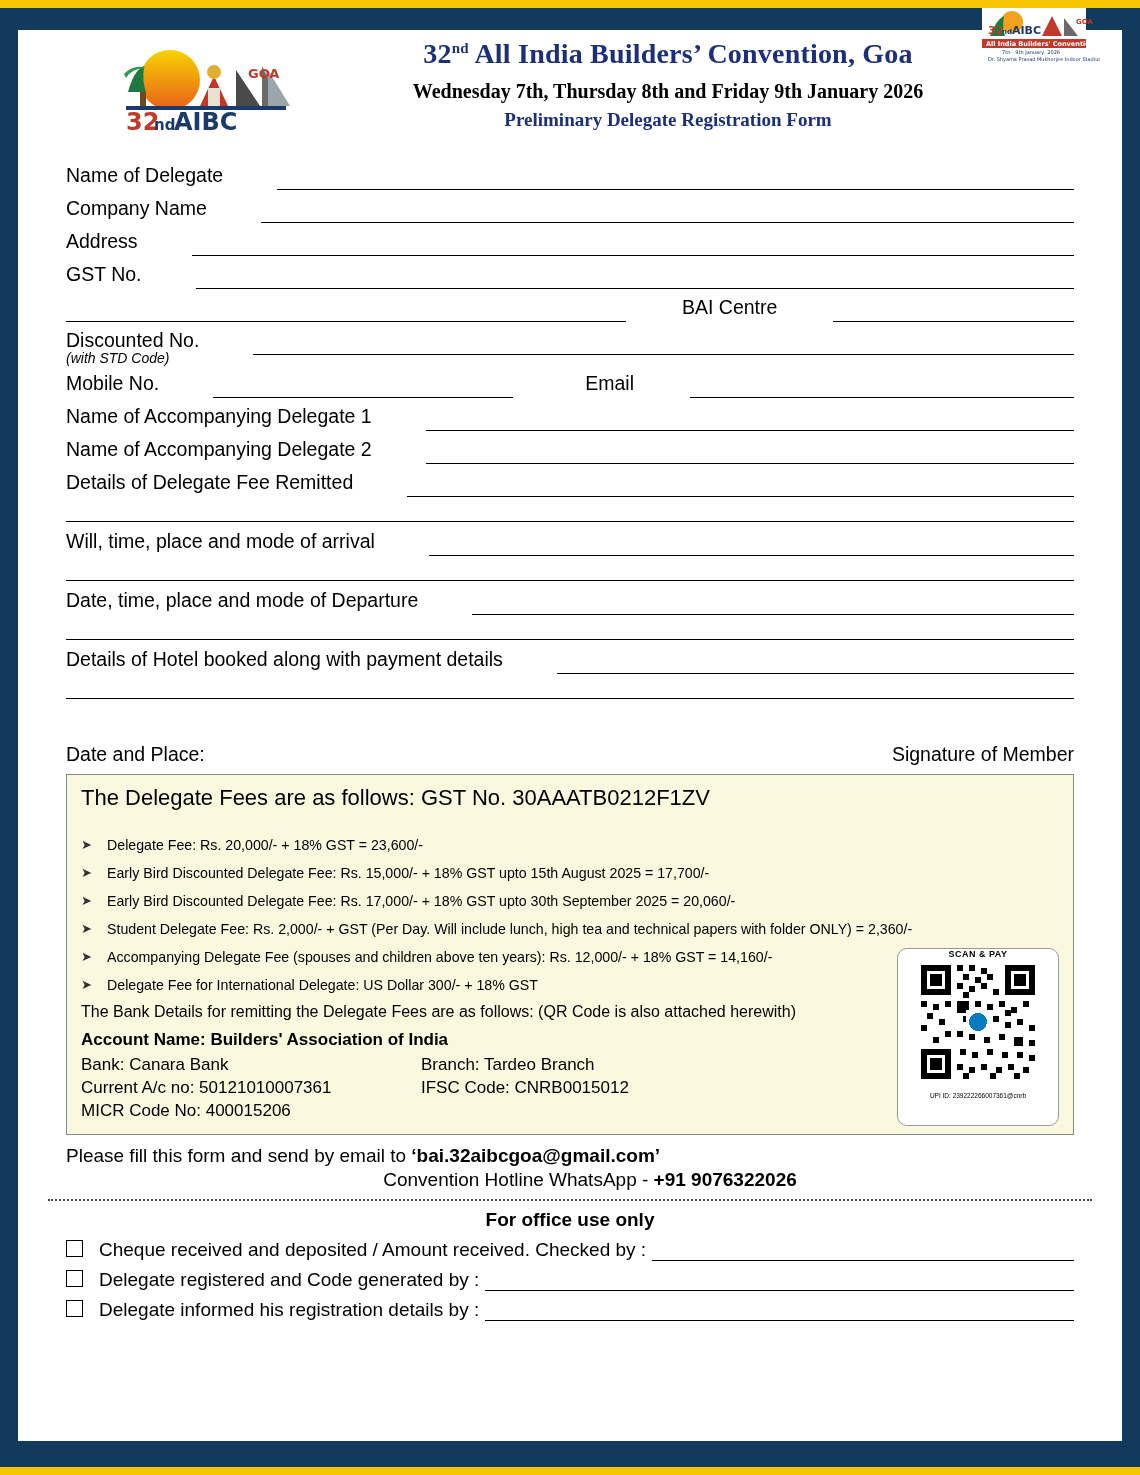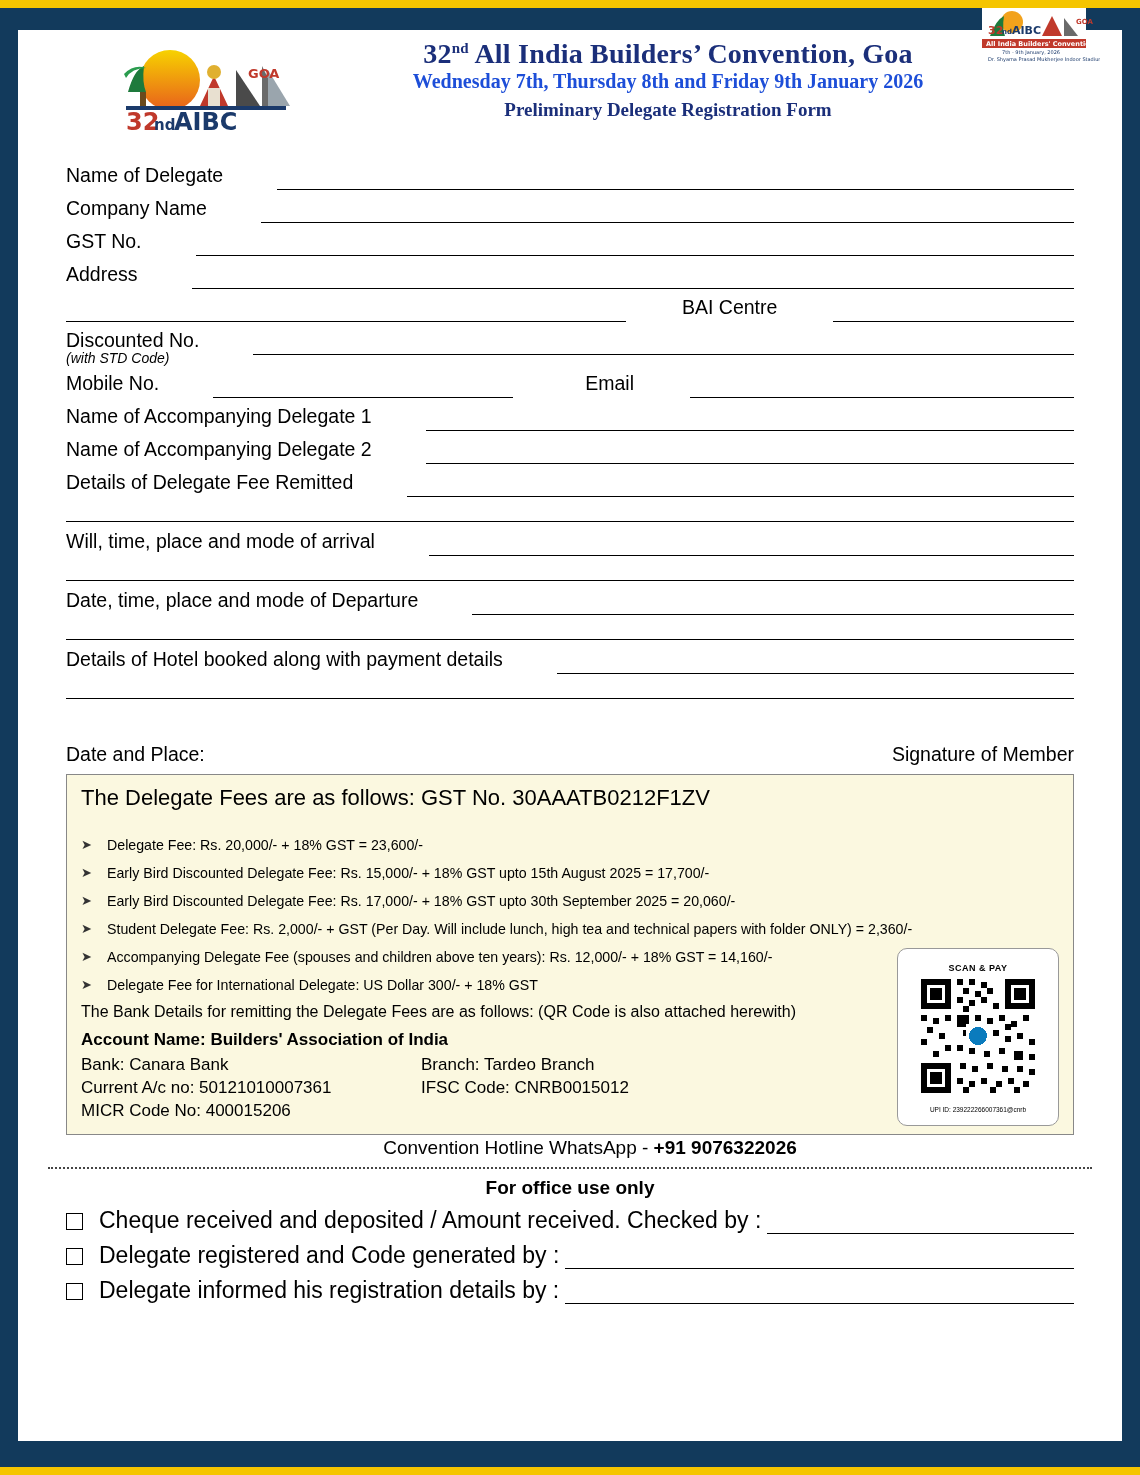--- a/index.html
+++ b/index.html
@@ -34,21 +34,21 @@
     border-radius:6px;
     overflow:hidden;
   }
   .logo-stamp {
     position:absolute; right:22px; top:-24px; width:132px; height:72px;
     overflow:hidden;
   }
   .titles { position:absolute; left:300px; top:8px; width:700px; text-align:center; }
   .t1 { font-family:"Liberation Serif", serif; font-weight:bold; font-size:28px; color:#1b2f7a; letter-spacing:.2px; }
   .t1 sup { font-size:15px; }
-  .t2 { font-family:"Liberation Serif", serif; font-weight:bold; font-size:20px; color:#1d4ed8; margin-top:0; }
+  .t2 { font-family:"Liberation Serif", serif; font-weight:bold; font-size:20px; color:#000000; margin-top:10px; }
   .t3 { font-family:"Liberation Serif", serif; font-weight:bold; font-size:19px; color:#1b2f7a; margin-top:6px; }
 
   
   .form { position:relative; margin:10px 48px 0 48px; }
   .frow { display:flex; align-items:flex-end; font-size:19.5px; line-height:30px; margin-bottom:3px;gap:48px; }
   .lbl { white-space:nowrap; padding-right:6px; }
   .fill { flex:1 1 auto; border-bottom:1.6px solid #000; height:22px; }
   .sub { font-size:14px; font-style:italic; margin-top:-8px; margin-bottom:2px; }
   .fullline { border-bottom:1.6px solid #000; height:22px; margin-bottom:4px; }
 
@@ -63,32 +63,32 @@
   .fee-li { display:flex; font-size:14.2px; line-height:20px; margin-bottom:8px; }
   .arrow { width:26px; flex:0 0 26px; color:#333; font-size:13px; }
   .fee-note { font-size:16px; margin:4px 0 9px 0; }
   .acct-name { font-weight:bold; font-size:17px; margin-bottom:3px; }
   .bank-grid { font-size:17px; line-height:23px; }
   .bank-grid .r { display:flex; }
   .bank-grid .c1 { width:340px; }
   .qr-card {
     position:absolute; right:14px; bottom:8px; width:162px; height:178px;
     background:#fff; border:1px solid #999; border-radius:10px;
-    display:flex; flex-direction:column; align-items:center; padding-top:14px;
+    display:flex; flex-direction:column; align-items:center; padding-top:0;
   }
   .qr-card .scan { font-size:9px; font-weight:bold; letter-spacing:.5px; }
   .qr-card .upi { font-size:6.5px; margin-top:3px; }
 
   .mailline { margin:10px 48px 0 48px; font-size:19px; }
   .mailline b { font-weight:bold; }
   .hotline { margin:2px 48px 0 48px; font-size:19px; text-align:center; padding-left:40px; }
   .dotted { margin:8px 30px 0 30px; border-top:2.5px dotted #444; }
 
   .office-title { text-align:center; font-weight:bold; font-size:19px; margin-top:8px; }
-  .office-row { display:flex; align-items:flex-end; font-size:23px; margin:8px 48px 0 48px; }
+  .office-row { display:flex; align-items:center; font-size:19px; margin:8px 48px 0 48px; }
   .cb { width:17px; height:17px; border:1.6px solid #000; margin-right:16px; margin-bottom:4px; flex:0 0 17px; }
   .office-row .fill { margin-left:6px; }
 </style>
 </head>
 <body>
 
 <div class="page">
   <div class="bar-top-yellow"></div>
   <div class="bar-top-navy"></div>
   <div class="bar-bot-navy"></div>
@@ -158,26 +158,26 @@
         <span class="lbl">Name of Delegate</span>
         <span class="fill"></span>
       </div>
 
       <div class="frow">
         <span class="lbl">Company  Name</span>
         <span class="fill"></span>
       </div>
 
       <div class="frow">
+        <span class="lbl">Address</span>
+        <span class="fill"></span>
+      </div>
+
+      <div class="frow">
         <span class="lbl">GST  No.</span>
-        <span class="fill"></span>
-      </div>
-
-      <div class="frow">
-        <span class="lbl">Address</span>
         <span class="fill"></span>
       </div>
 
       <div class="frow">
         <span class="fill" style="flex:0 0 560px"></span>
         <span class="lbl" style="padding:0 8px">BAI Centre</span>
         <span class="fill"></span>
       </div>
 
       <div class="frow">
@@ -348,20 +348,23 @@
                 <rect x="36" y="10" width="2" height="2"></rect>
             </g>
             <rect x="17" y="17" width="8" height="8" fill="#fff"></rect>
             <circle cx="21" cy="21" r="3" fill="#0a7bbd"></circle>
           </svg>
         </div>
         <div class="upi">UPI ID: 239222266007361@cnrb</div>
       </div>
     </div>
 
+    <div class="mailline">
+      <span>Please fill this form and send by email to </span><b>‘bai.32aibcgoa@gmail.com’</b>
+    </div>
     <div class="hotline">
       <span>Convention Hotline WhatsApp - </span><b>+91 9076322026</b>
     </div>
 
     <div class="dotted"></div>
 
     <div class="office-title">For office use only</div>
 
     <div class="office-row">
       <span class="cb"></span>

